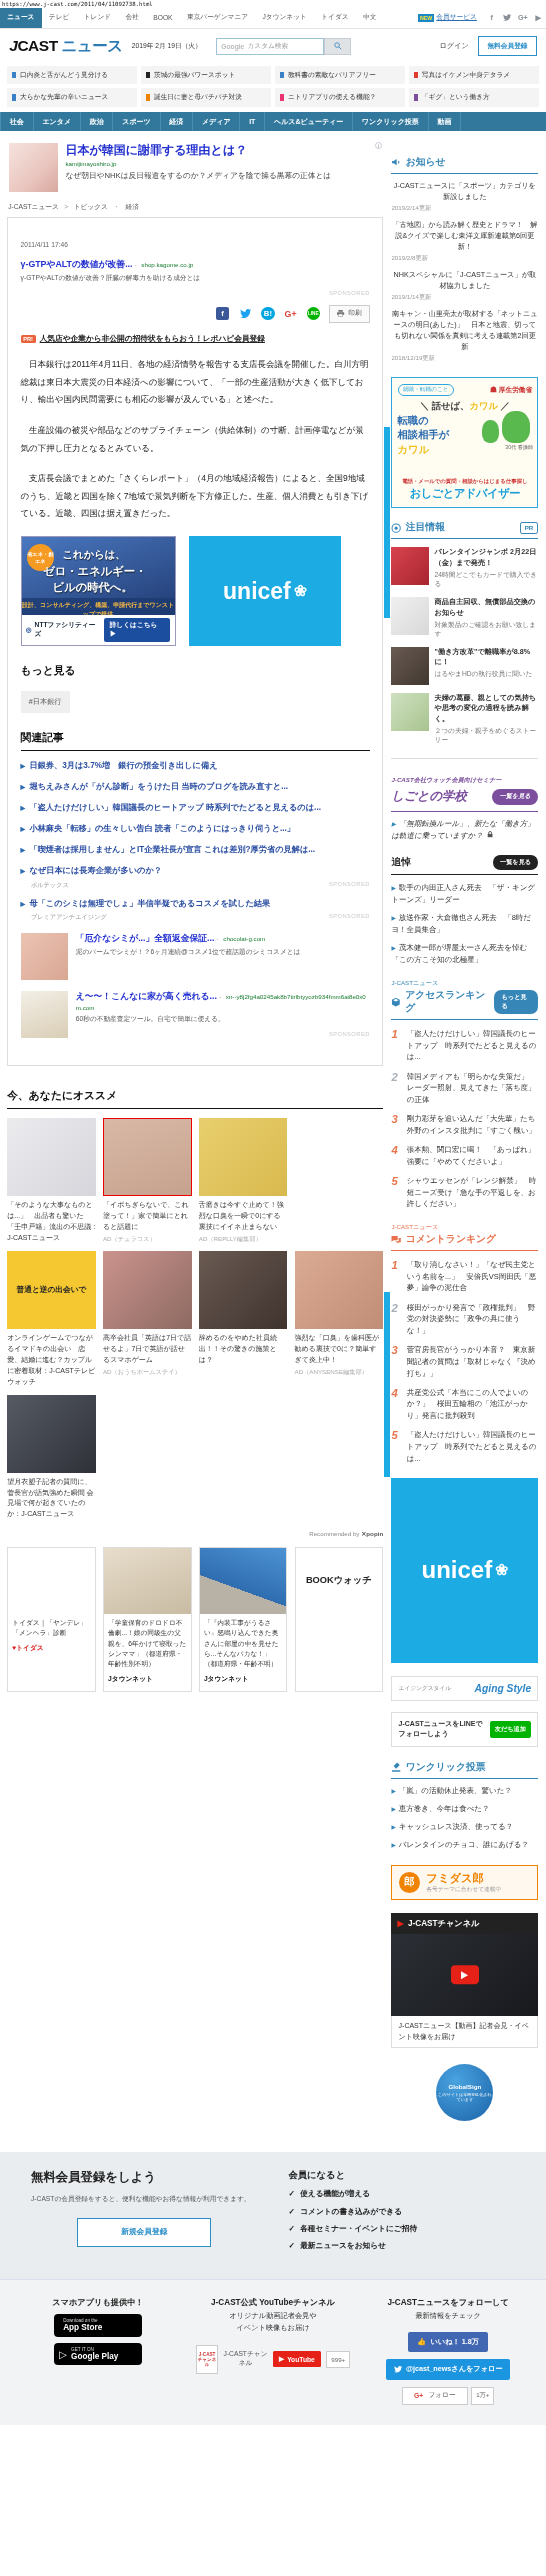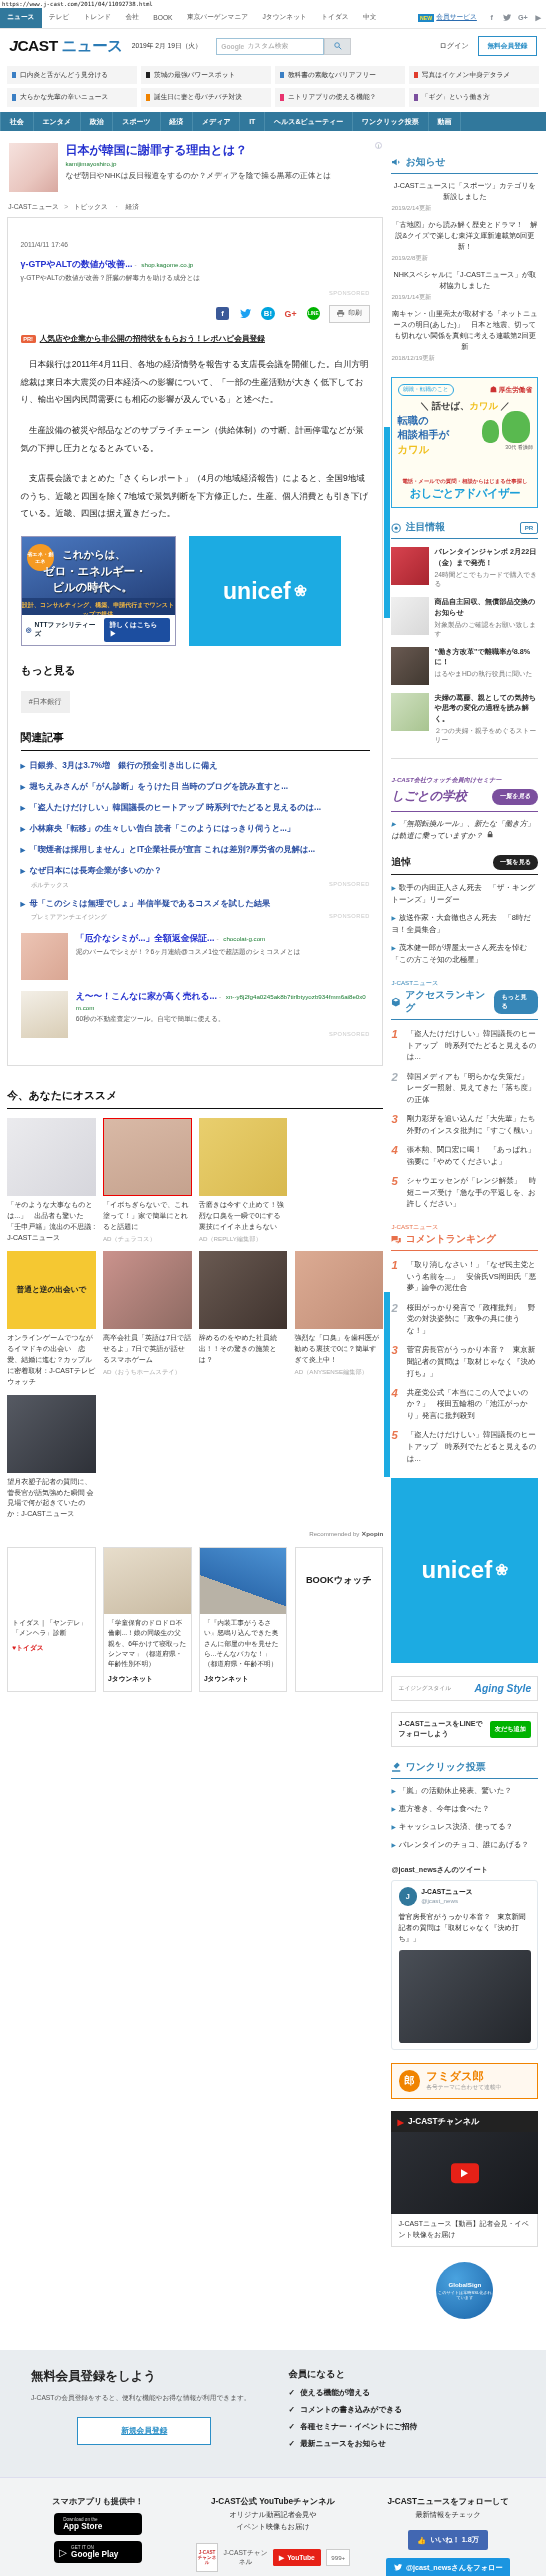--- a/index.html
+++ b/index.html
@@ -169,21 +169,21 @@
 .playbtn { position:absolute; left:50%; top:50%; transform:translate(-50%,-50%); width:28px; height:19.6px; background:#e62117; border-radius:4.1px; display:flex; align-items:center; justify-content:center; }
 .playbtn:after { content:""; border-left:7.2px solid #fff; border-top:4.6px solid transparent; border-bottom:4.6px solid transparent; }
 .chan .vt { border:0.5px solid #ddd; border-top:none; padding:5.2px 6.2px; font-size:7px; color:#333; line-height:1.5; }
 .ssl { display:flex; justify-content:center; margin:15.5px 0 10.3px; }
 .sslbadge { width:57px; height:57px; border-radius:50%; background:radial-gradient(circle at 35% 30%,#4aa3e0,#1b64a8); color:#fff; display:flex; flex-direction:column; align-items:center; justify-content:center; font-size:6.2px; font-weight:bold; text-align:center; }
 .sslbadge .s { font-size:4.1px; font-weight:normal; margin-top:2.1px; }
 
 .membox { background:#e9edf0; margin-top:20.6px; padding:17.5px 31px 20.6px; display:flex; gap:31px; }
 .membox .lh { font-size:12.4px; font-weight:bold; color:#222; }
 .membox .ds { font-size:6.7px; color:#555; margin:7.2px 0 13.4px; line-height:1.7; }
-.membtn { display:block; width:134px; margin:0 auto; background:#fff; border:1px solid #2b8fc7; color:#2b8fc7; font-size:7.7px; font-weight:bold; text-align:center; padding:8.2px 0;text-decoration:underline; }
+.membtn { display:block; width:134px; margin:0 auto; background:#fff; border:1px solid #2b8fc7; color:#2b8fc7; font-size:7.7px; font-weight:bold; text-align:center; padding:8.2px 0; }
 .membox .rh { font-size:9.3px; font-weight:bold; color:#222; margin-bottom:7.2px; }
 .benefit { font-size:7.7px; color:#222; margin:7.2px 0; font-weight:bold; }
 .benefit .ck { margin-right:5.2px; }
 
 .appsec { background:#f2f3f4; padding:17.5px 20.6px 20.6px; display:flex; gap:20.6px; border-top:0.5px solid #dde; }
 .appcol { flex:1; text-align:center; }
 .appcol .h { font-size:8.2px; font-weight:bold; color:#222; margin-bottom:3.1px; }
 .appcol .s { font-size:7.2px; color:#333; margin:2.1px 0; }
 .storebtn { width:88px; margin:6.2px auto 0; background:#000; color:#fff; border-radius:4.1px; padding:4.1px 5.2px; text-align:left; display:flex; gap:4.1px; align-items:center; }
 .storebtn .ic { font-size:10.3px; }
@@ -686,34 +686,20 @@
             <path fill="#3686b7" d="M12 1l5 5-7 7-5-5 7-7zM2 16h16v3H2z"></path>
           </svg>
         <span>ワンクリック投票</span>
       </div>
       <div class="sitem"><span class="ar">▶</span><span>「嵐」の活動休止発表、驚いた？</span></div>
       <div class="sitem"><span class="ar">▶</span><span>恵方巻き、今年は食べた？</span></div>
       <div class="sitem"><span class="ar">▶</span><span>キャッシュレス決済、使ってる？</span></div>
       <div class="sitem"><span class="ar">▶</span><span>バレンタインのチョコ、誰にあげる？</span></div>
     </div>
 
-    <div class="sbox">
-      <div style="font-size:7.2px;font-weight:bold;color:#333">@jcast_newsさんのツイート</div>
-      <div class="tweetbox">
-        <div class="hd">
-          <div class="tav">J</div>
-          <div>
-            <div class="tn">J-CASTニュース</div>
-            <div class="th">@jcast_news</div>
-          </div>
-        </div>
-        <div class="ttx">菅官房長官がうっかり本音？　東京新聞記者の質問は「取材じゃなく『決め打ち』」</div>
-        <div class="tph"></div>
-      </div>
-    </div>
 
     <div class="fumidas">
       <div class="ch">郎</div>
       <div>
         <div class="lg">フミダス郎</div>
         <div class="s">各号テーマに合わせて連載中</div>
       </div>
     </div>
 
     <div class="chan">

